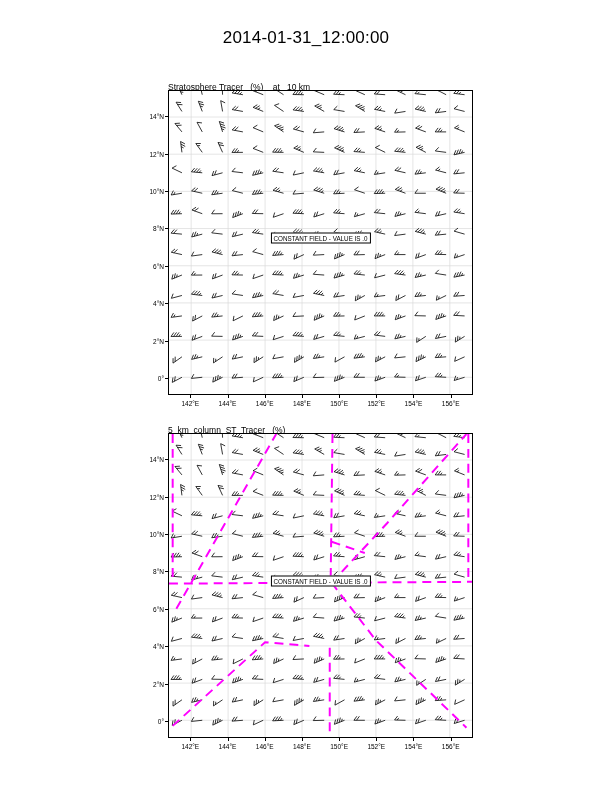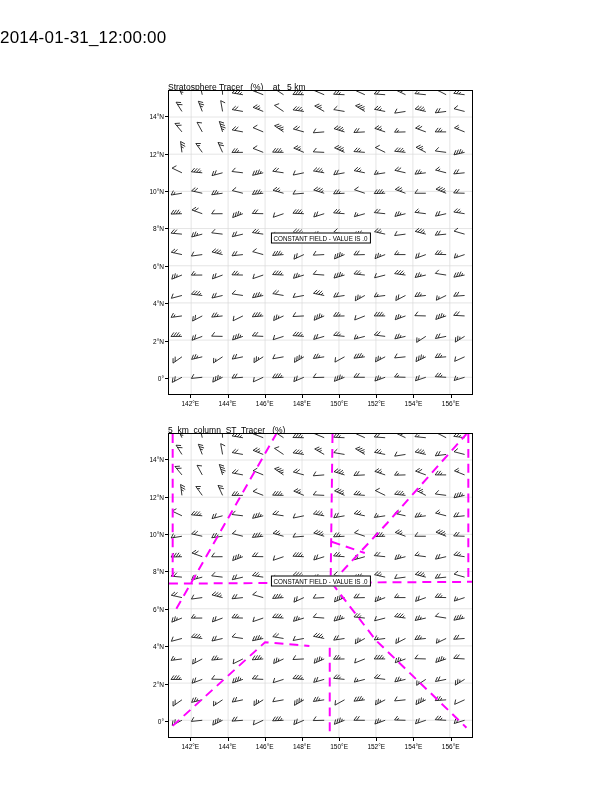--- a/index.html
+++ b/index.html
@@ -19,20 +19,21 @@
     position: absolute;
     left: 0; top: 0;
     width: 612px;
     height: 792px;
   }
   .main-title {
     position: absolute;
     left: 0;
     top: 28px;
     width: 612px;
+    text-align: center;
     font-size: 17px;
     letter-spacing: 0.2px;
   }
   .subtitle-block {
     position: absolute;
     font-size: 8.5px;
     line-height: 11px;
     white-space: pre;
   }
   .panel {
@@ -91,21 +92,21 @@
   .barb-layer { pointer-events: none; }
 </style>
 </head>
 <body>
 
 <div class="page">
 
   <div class="main-title">2014-01-31_12:00:00</div>
 
   <div class="subtitle-block" style="left:168px; top:60px;">
-    <div>Stratosphere Tracer   (%)    at   5 km</div>
+    <div>Stratosphere Tracer   (%)    at   10 km</div>
     <div>Wind   (kts)    at   12 km</div>
   </div>
 
   <div class="panel" id="panel-top">
     <svg class="overlay" viewBox="0 0 305 305" preserveAspectRatio="none">
       <g id="grid-top" stroke="#d9d9d9" stroke-width="0.7">
           <line x1="22.32" y1="0" x2="22.32" y2="305"></line>
           <line x1="59.51" y1="0" x2="59.51" y2="305"></line>
           <line x1="96.71" y1="0" x2="96.71" y2="305"></line>
           <line x1="133.90" y1="0" x2="133.90" y2="305"></line>

